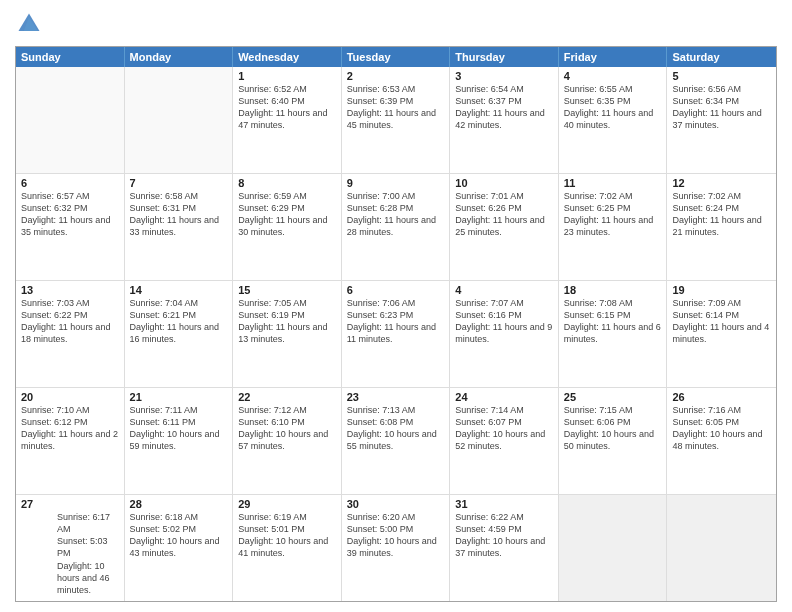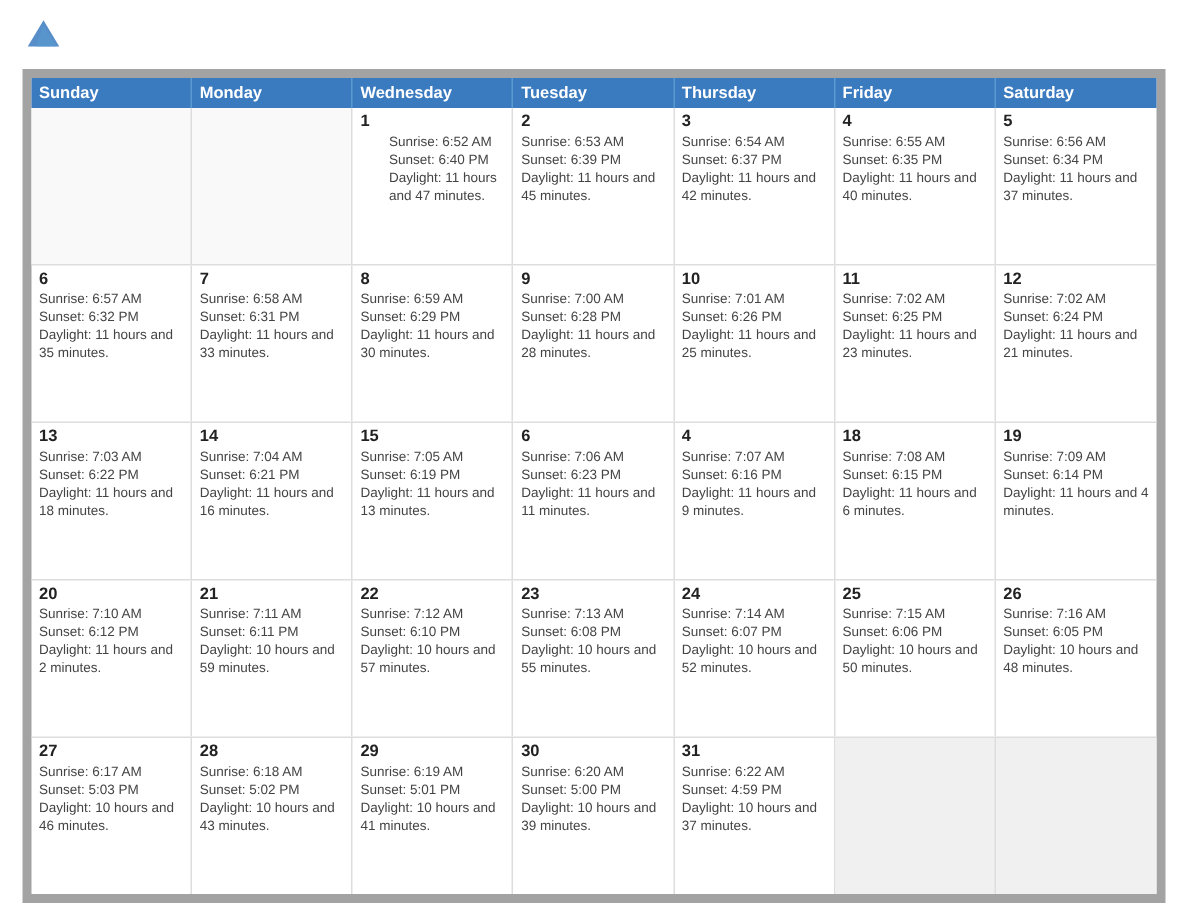--- a/index.html
+++ b/index.html
@@ -48,21 +48,21 @@
       line-height: 1.1;
     }
     .subtitle {
       font-size: 14px;
       color: #555;
     }
     .calendar {
       flex: 1;
       display: flex;
       flex-direction: column;
-      border: 6px solid #a3a3a3;
+      border: 1px solid #a3a3a3;
     }
     .cal-header {
       display: grid;
       grid-template-columns: repeat(7, 1fr);
       background: #3a7abf;
     }
     .cal-header-cell {
       color: #fff;
       font-size: 11px;
       font-weight: bold;
@@ -136,21 +136,21 @@
         <div class="cal-header-cell">Thursday</div>
         <div class="cal-header-cell">Friday</div>
         <div class="cal-header-cell">Saturday</div>
       </div>
     <div class="cal-body">
         <div class="cal-row">
           <div class="cal-cell empty"></div>
           <div class="cal-cell empty"></div>
           <div class="cal-cell">
             <div class="day-num">1</div>
-            <div class="cell-text" style="white-space: pre-line; margin-left: 19px;">Sunrise: 6:52 AM
+            <div class="cell-text" style="white-space: pre-line;">Sunrise: 6:52 AM
 Sunset: 6:40 PM
 Daylight: 11 hours and 47 minutes.</div>
           </div>
           <div class="cal-cell">
             <div class="day-num">2</div>
             <div class="cell-text" style="white-space: pre-line;">Sunrise: 6:53 AM
 Sunset: 6:39 PM
 Daylight: 11 hours and 45 minutes.</div>
           </div>
           <div class="cal-cell">
@@ -300,21 +300,21 @@
           <div class="cal-cell">
             <div class="day-num">26</div>
             <div class="cell-text" style="white-space: pre-line;">Sunrise: 7:16 AM
 Sunset: 6:05 PM
 Daylight: 10 hours and 48 minutes.</div>
           </div>
         </div>
         <div class="cal-row">
           <div class="cal-cell">
             <div class="day-num">27</div>
-            <div class="cell-text" style="white-space: pre-line;">Sunrise: 6:17 AM
+            <div class="cell-text" style="white-space: pre-line; margin-left: 36px;">Sunrise: 6:17 AM
 Sunset: 5:03 PM
 Daylight: 10 hours and 46 minutes.</div>
           </div>
           <div class="cal-cell">
             <div class="day-num">28</div>
             <div class="cell-text" style="white-space: pre-line;">Sunrise: 6:18 AM
 Sunset: 5:02 PM
 Daylight: 10 hours and 43 minutes.</div>
           </div>
           <div class="cal-cell">

